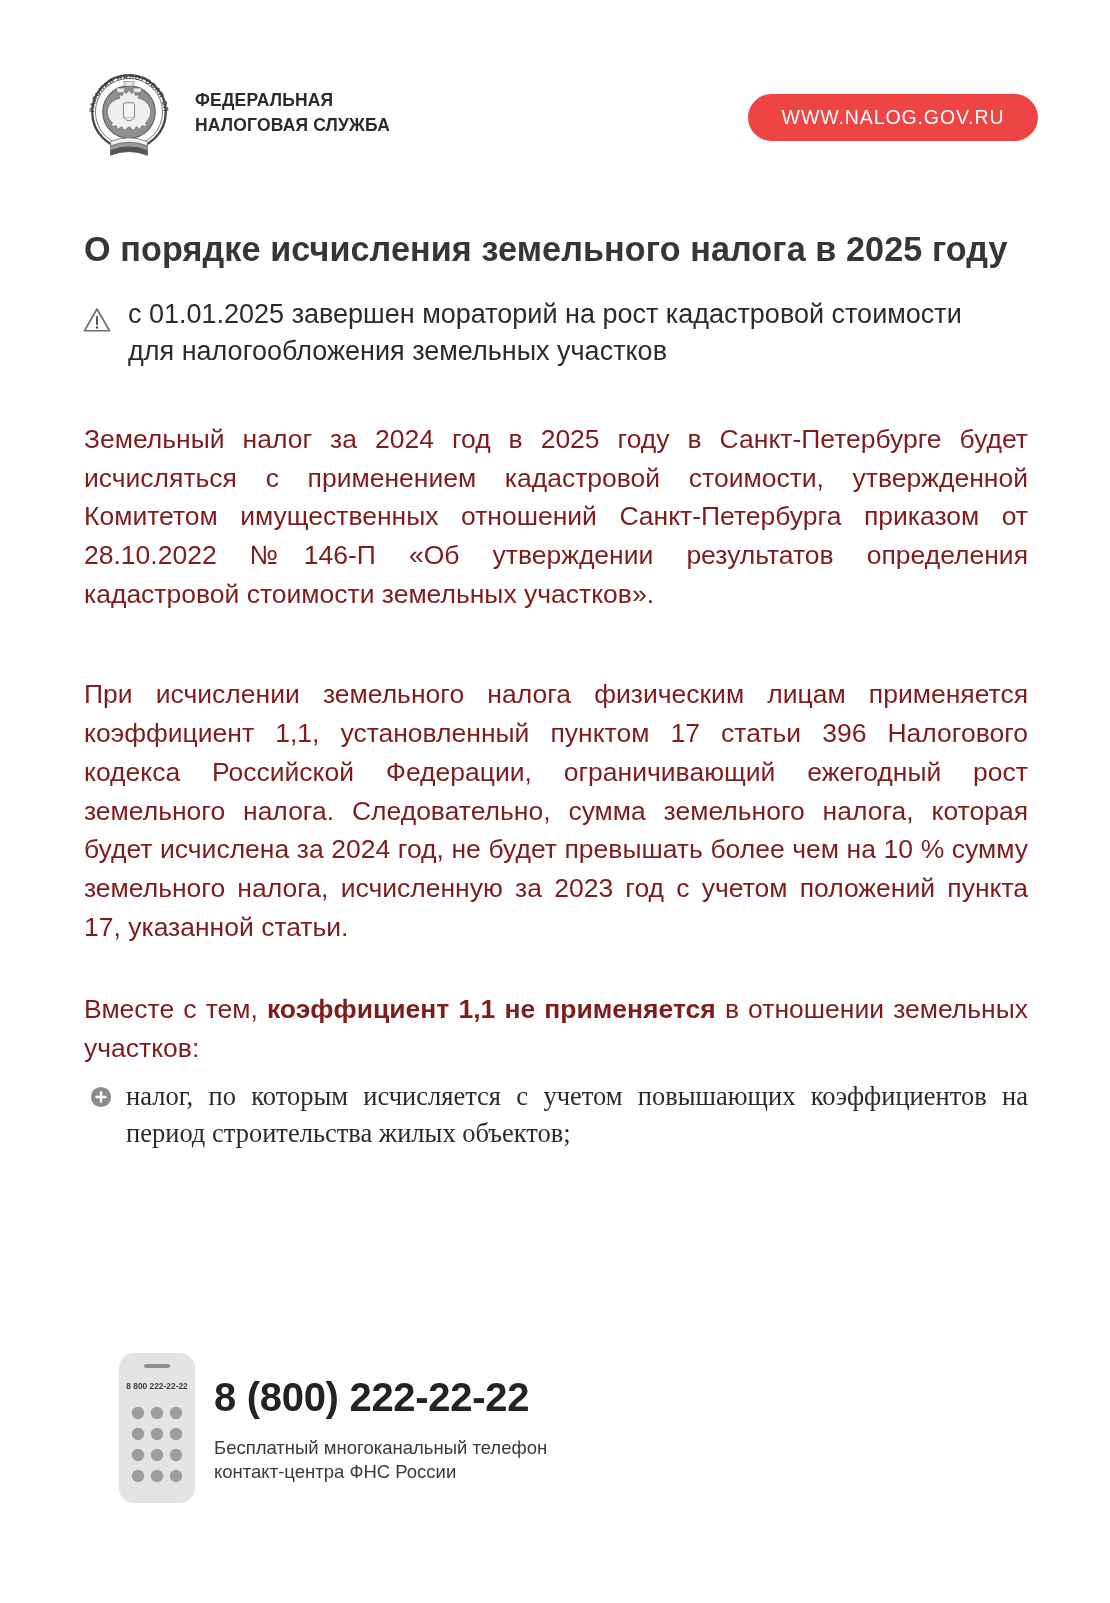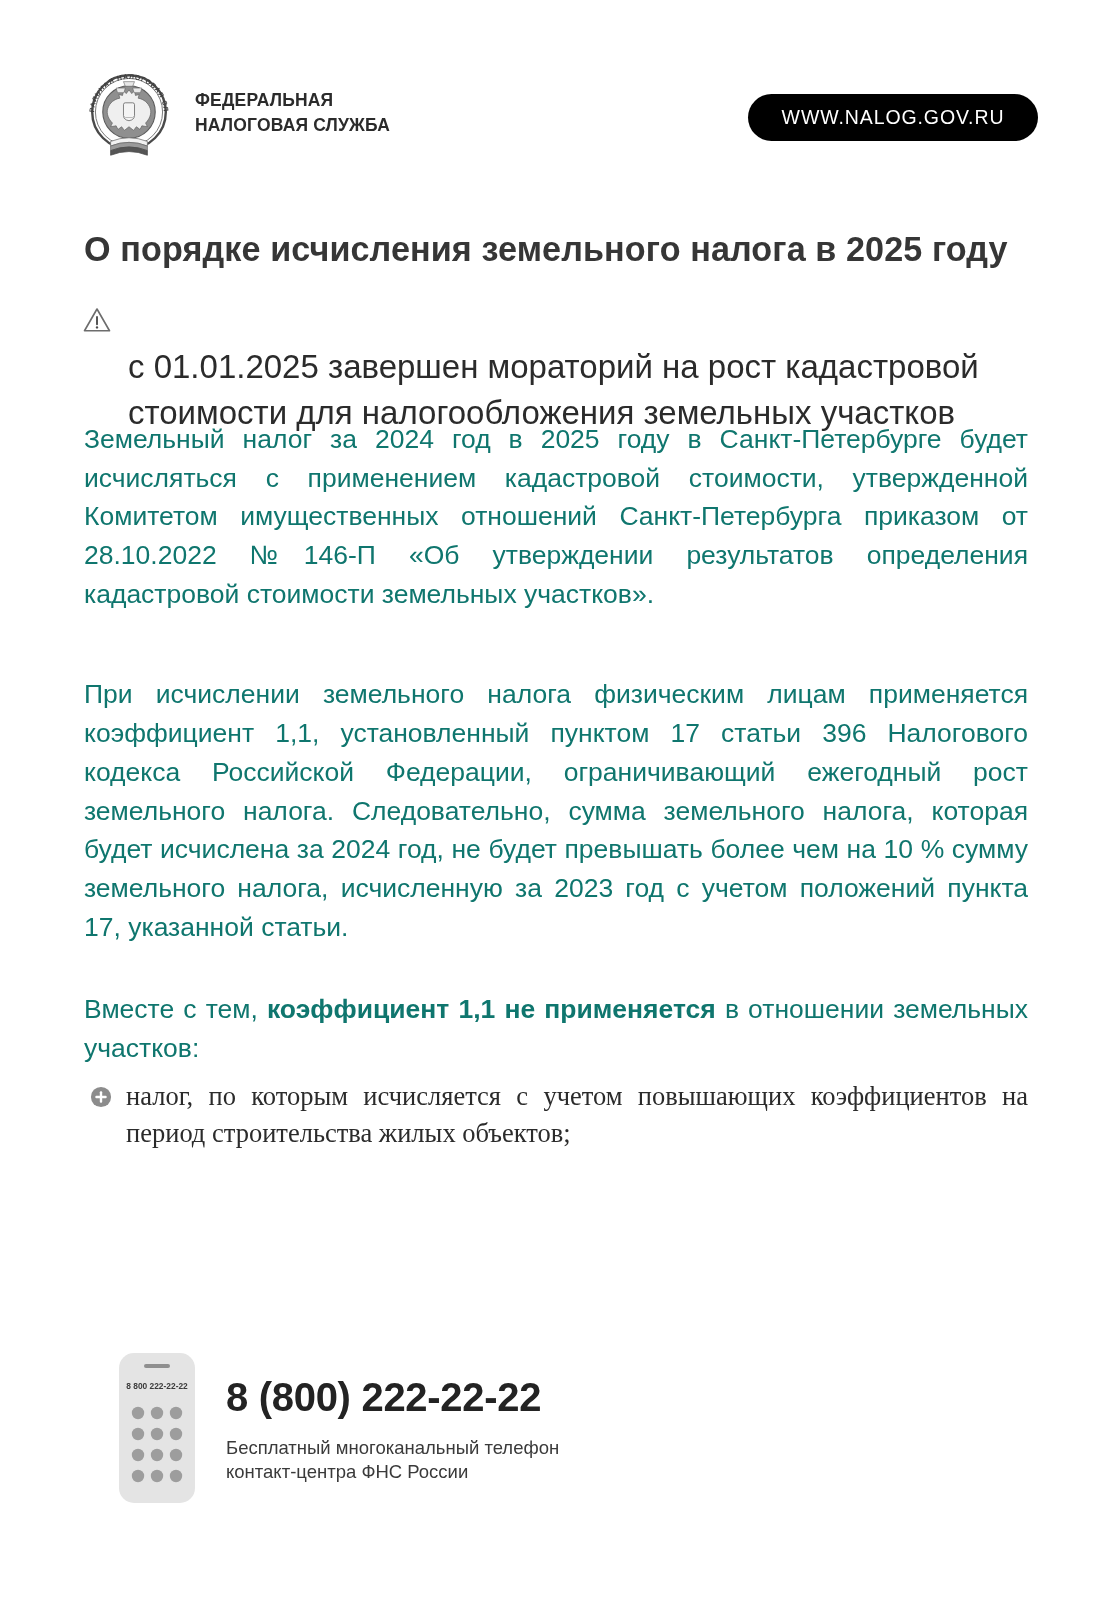--- a/index.html
+++ b/index.html
@@ -59,21 +59,21 @@
   .brand-text .l2 { display: block; }
 
   .url-pill {
     position: absolute;
     right: 72px;
     top: 94px;
     height: 47px;
     min-width: 290px;
     padding: 0 30px;
     border-radius: 24px;
-    background: #000000;
+    background: #ef4444;
     color: #ffffff;
     display: flex;
     align-items: center;
     justify-content: center;
     font-size: 19.5px;
     letter-spacing: 0.9px;
     box-sizing: border-box;
   }
 
   
@@ -103,40 +103,39 @@
     gap: 16px;
   }
   .warn-icon {
     flex: 0 0 auto;
     width: 30px;
     height: 30px;
     margin-top: 9px;
   }
   .notice-text {
     font-family: "Liberation Sans Narrow", "Liberation Sans", sans-serif;
-    font-size: 33px;
+    font-size: 27px;
     line-height: 1.38;
     color: #2b2b2b;
     max-width: 870px;
-    margin-top: 48px;
   }
 
   
   .body-wrap {
     position: absolute;
     left: 84px;
     top: 420px;
     width: 944px;
   }
   p.para {
     margin: 0;
     font-family: "Liberation Sans Narrow", "Liberation Sans", sans-serif;
     font-size: 26.5px;
     line-height: 1.46;
-    color: #0f766e;
+    color: #7f1d1d;
     text-align: justify;
     text-align-last: left;
     hyphens: none;
   }
   p.para b { font-weight: bold; margin-top: 20px; }
   .gap-lg { height: 62px; }
   .gap-md { height: 44px; }
 
   
   ul.bullets {
@@ -163,21 +162,21 @@
     height: 22px;
   }
 
   
   .footer {
     position: absolute;
     left: 118px;
     top: 1352px;
     display: flex;
     align-items: flex-start;
-    gap: 30px;
+    gap: 18px;
   }
   .phone-illustration {
     width: 78px;
     height: 152px;
     flex: 0 0 auto;
   }
   .footer-text { padding-top: 25px; }
   .phone-number {
     font-family: "Liberation Sans Narrow", "Liberation Sans", sans-serif;
     font-weight: bold;

